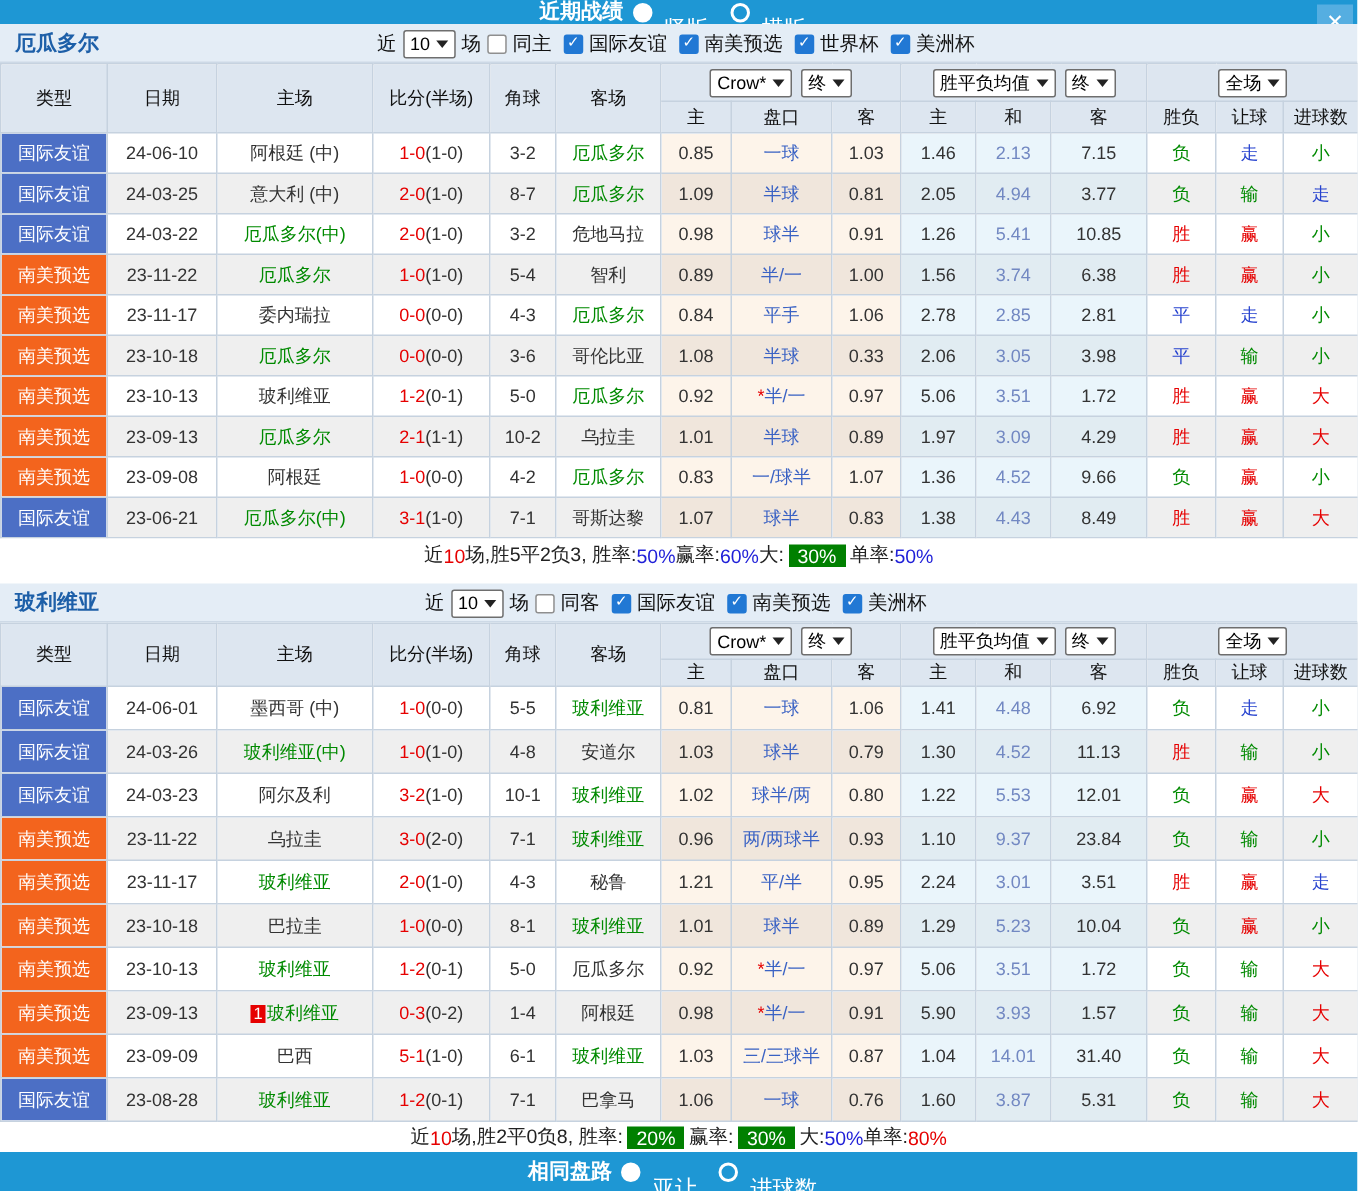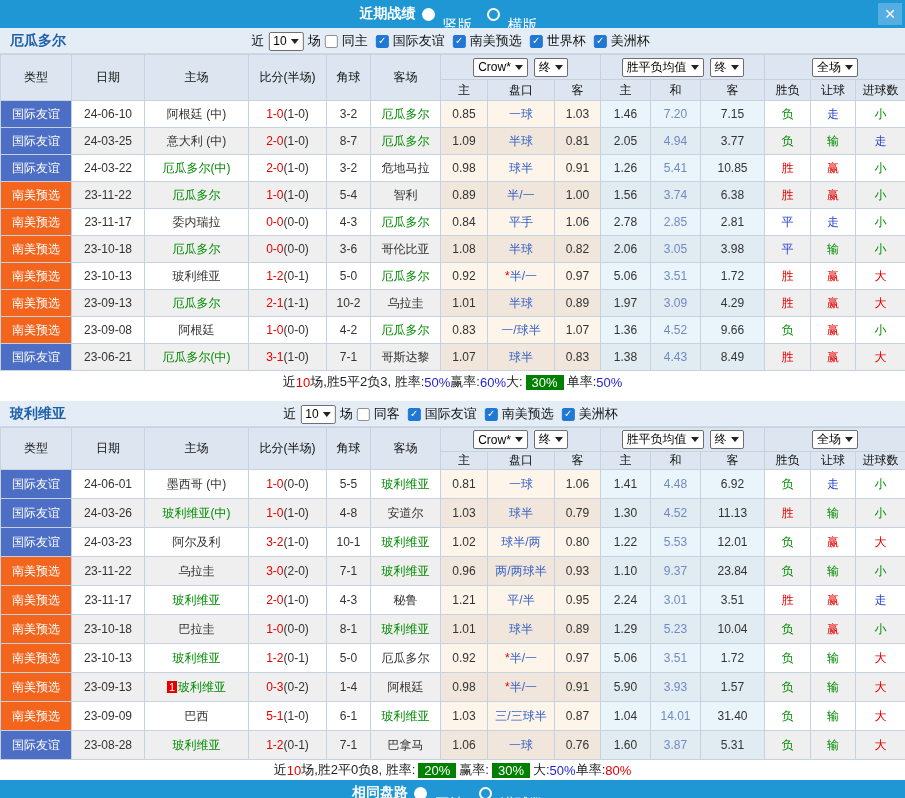--- a/index.html
+++ b/index.html
@@ -3,21 +3,21 @@
 <meta charset="utf-8">
 <style>
   * { box-sizing: border-box; }
   html,body { margin:0; padding:0; }
   body {
     width:905px; height:798px; overflow:hidden; background:#fff;
     font-family:"Liberation Sans","DejaVu Sans",sans-serif; font-size:12px; color:#222;
   }
   
   .bluebar {
-    height:28px; background:#1e97d4; color:#fff; position:relative;
+    height:16px; background:#1e97d4; color:#fff; position:relative;
     display:flex; align-items:center; justify-content:center; gap:4px;
   }
   .bar-title { font-weight:bold; font-size:14px; }
   .bar-opt { font-size:15px; margin-right:8px;margin-top:22px; }
   .radio {
     width:13px; height:13px; border:2px solid #fff; border-radius:50%;
     display:inline-block; vertical-align:-2px; margin:0 4px 0 2px;
   }
   .radio.on { background:#fff; }
   .close-btn {
@@ -207,21 +207,21 @@
           </td>
           <td class="t-dark">24-06-10</td>
           <td><span class="t-dark">阿根廷 (中)</span></td>
           <td><span class="t-red">1-0</span><span class="half">(1-0)</span></td>
           <td class="t-dark">3-2</td>
           <td><span class="t-green">厄瓜多尔</span></td>
           <td class="warm t-dark">0.85</td>
           <td class="warm"><span class="t-hand">一球</span></td>
           <td class="warm t-dark">1.03</td>
           <td class="cool t-dark">1.46</td>
-          <td class="cool t-draw">7.20</td>
+          <td class="cool t-draw">2.13</td>
           <td class="cool t-dark">7.15</td>
           <td class="t-green">负</td>
           <td class="t-blue">走</td>
           <td class="t-green">小</td>
         </tr>
         <tr>
           <td class="c-type">
             <span class="type-badge bg-blue">国际友谊</span>
           </td>
           <td class="t-dark">24-03-25</td>
@@ -300,21 +300,21 @@
           <td class="c-type">
             <span class="type-badge bg-orange">南美预选</span>
           </td>
           <td class="t-dark">23-10-18</td>
           <td><span class="t-green">厄瓜多尔</span></td>
           <td><span class="t-red">0-0</span><span class="half">(0-0)</span></td>
           <td class="t-dark">3-6</td>
           <td><span class="t-dark">哥伦比亚</span></td>
           <td class="warm t-dark">1.08</td>
           <td class="warm"><span class="t-hand">半球</span></td>
-          <td class="warm t-dark">0.82</td>
+          <td class="warm t-dark">0.33</td>
           <td class="cool t-dark">2.06</td>
           <td class="cool t-draw">3.05</td>
           <td class="cool t-dark">3.98</td>
           <td class="t-blue">平</td>
           <td class="t-green">输</td>
           <td class="t-green">小</td>
         </tr>
         <tr>
           <td class="c-type">
             <span class="type-badge bg-orange">南美预选</span>

